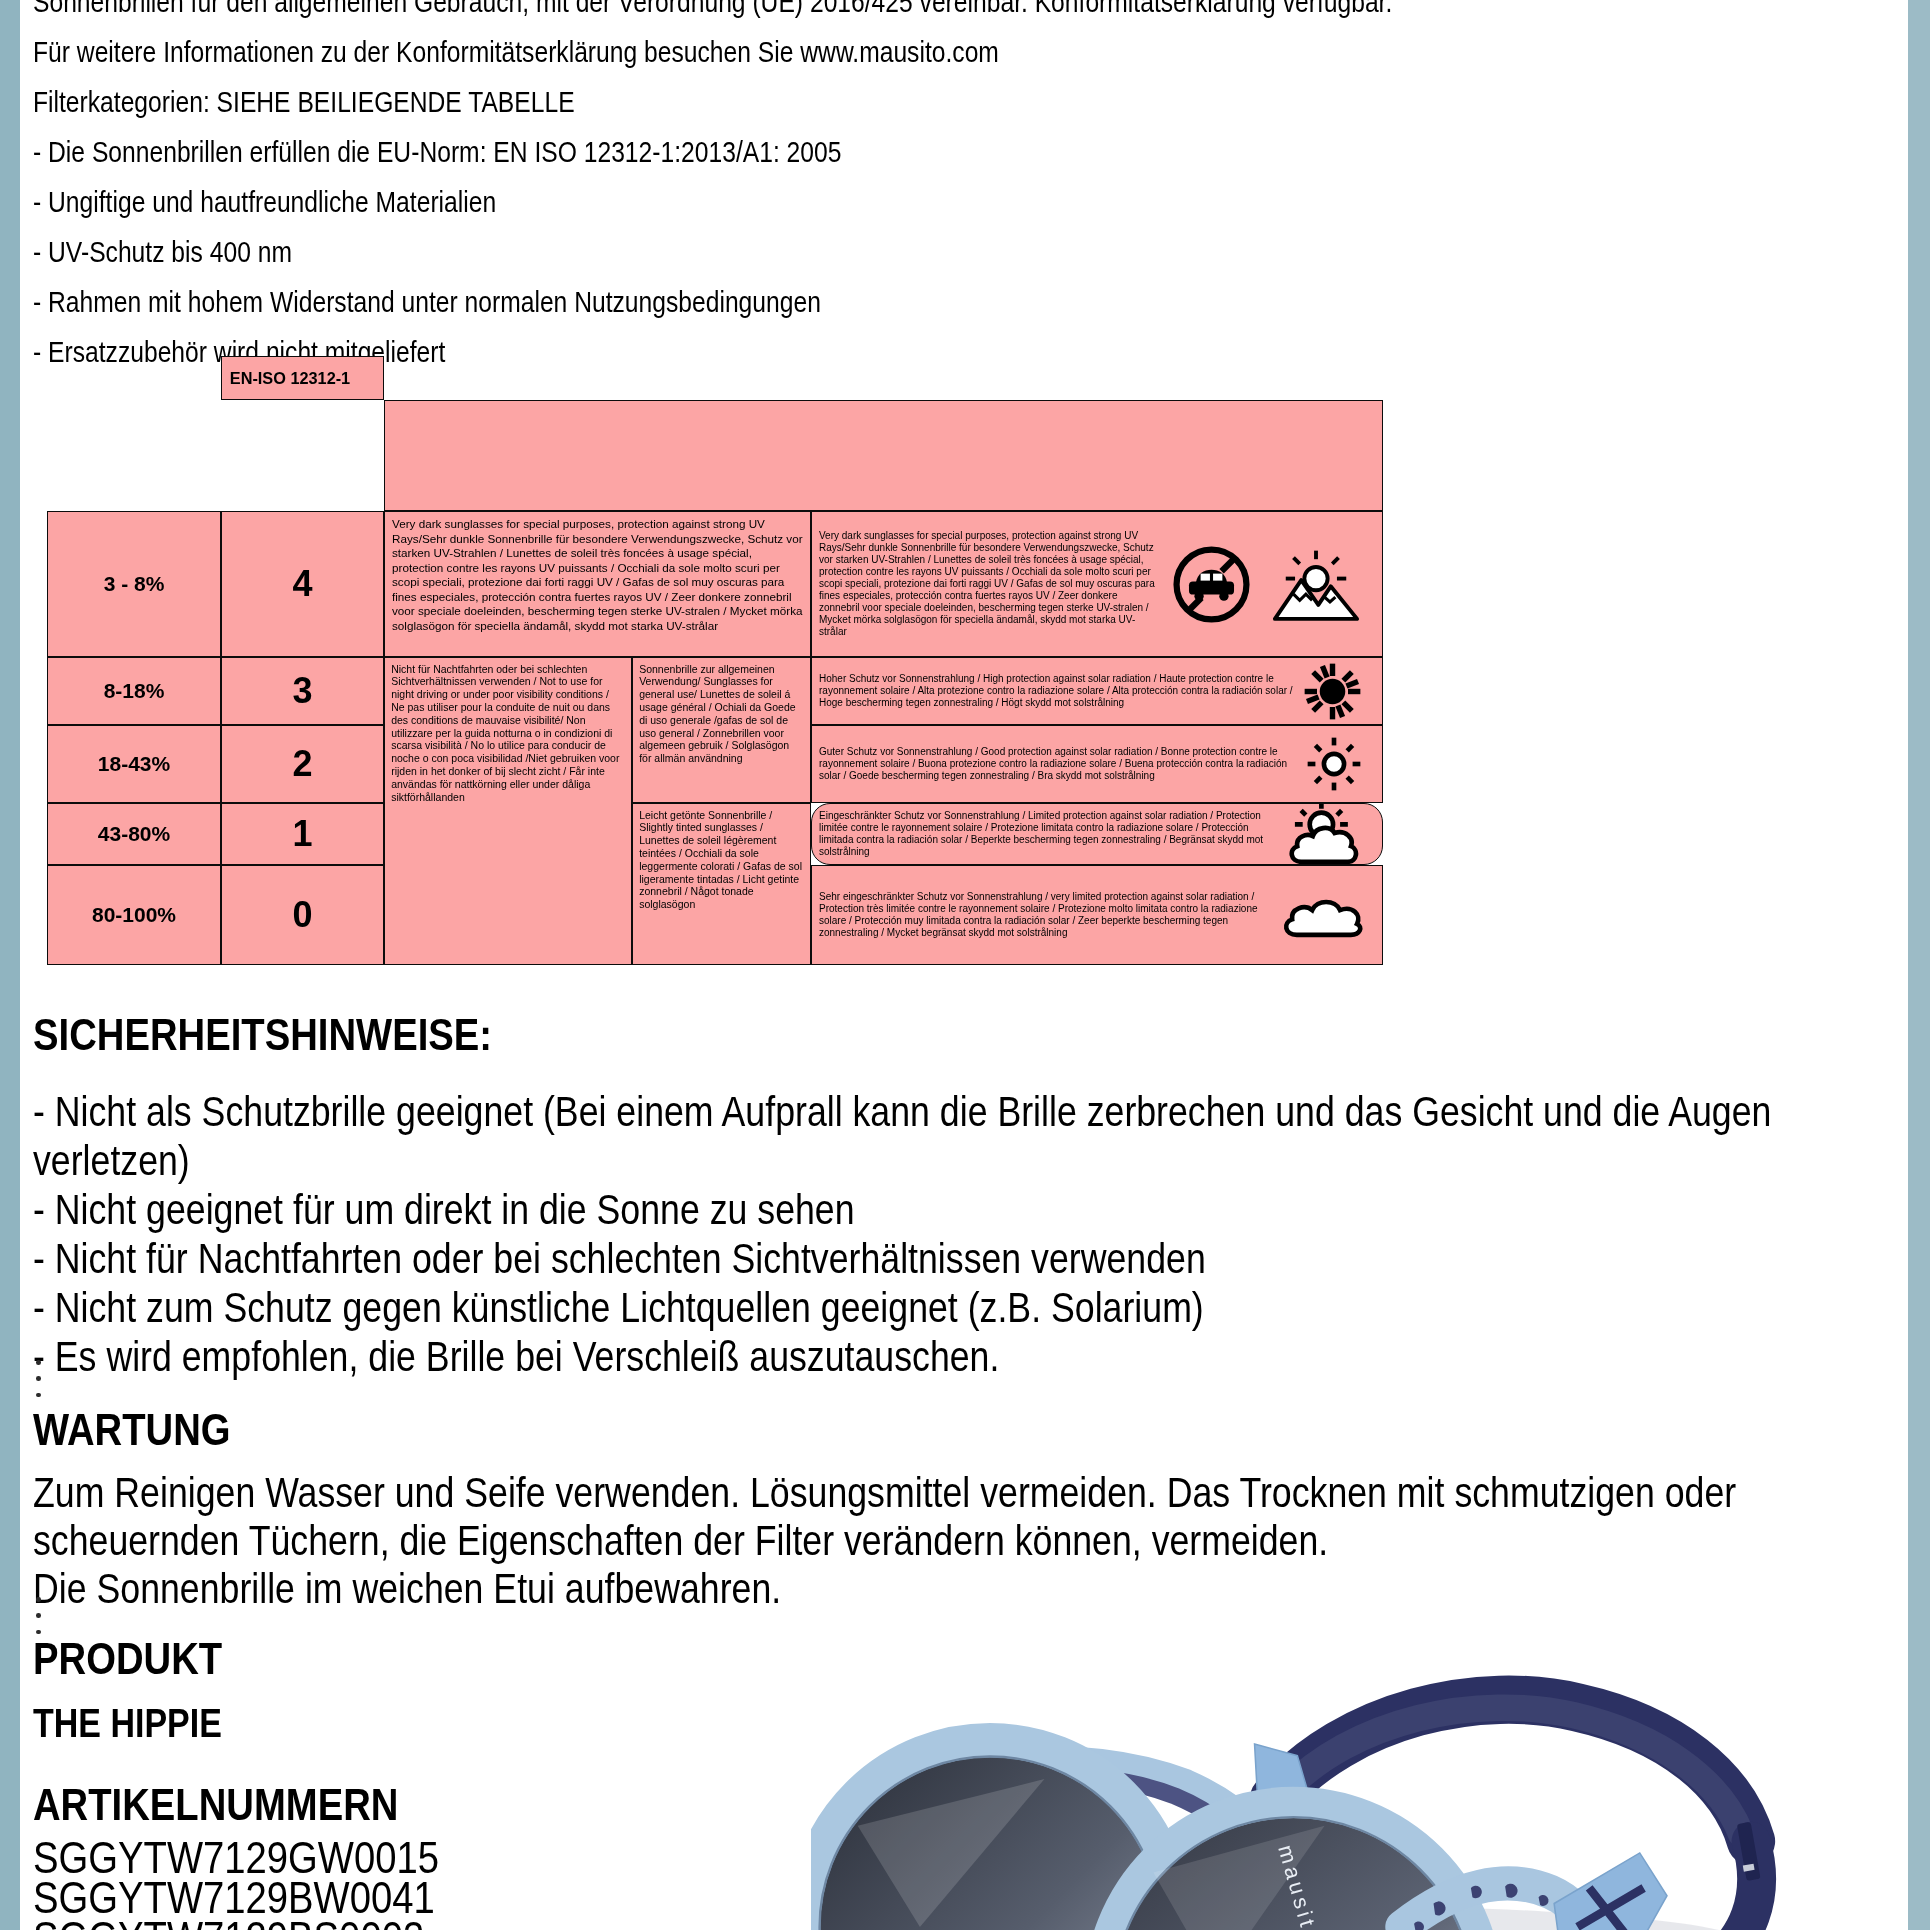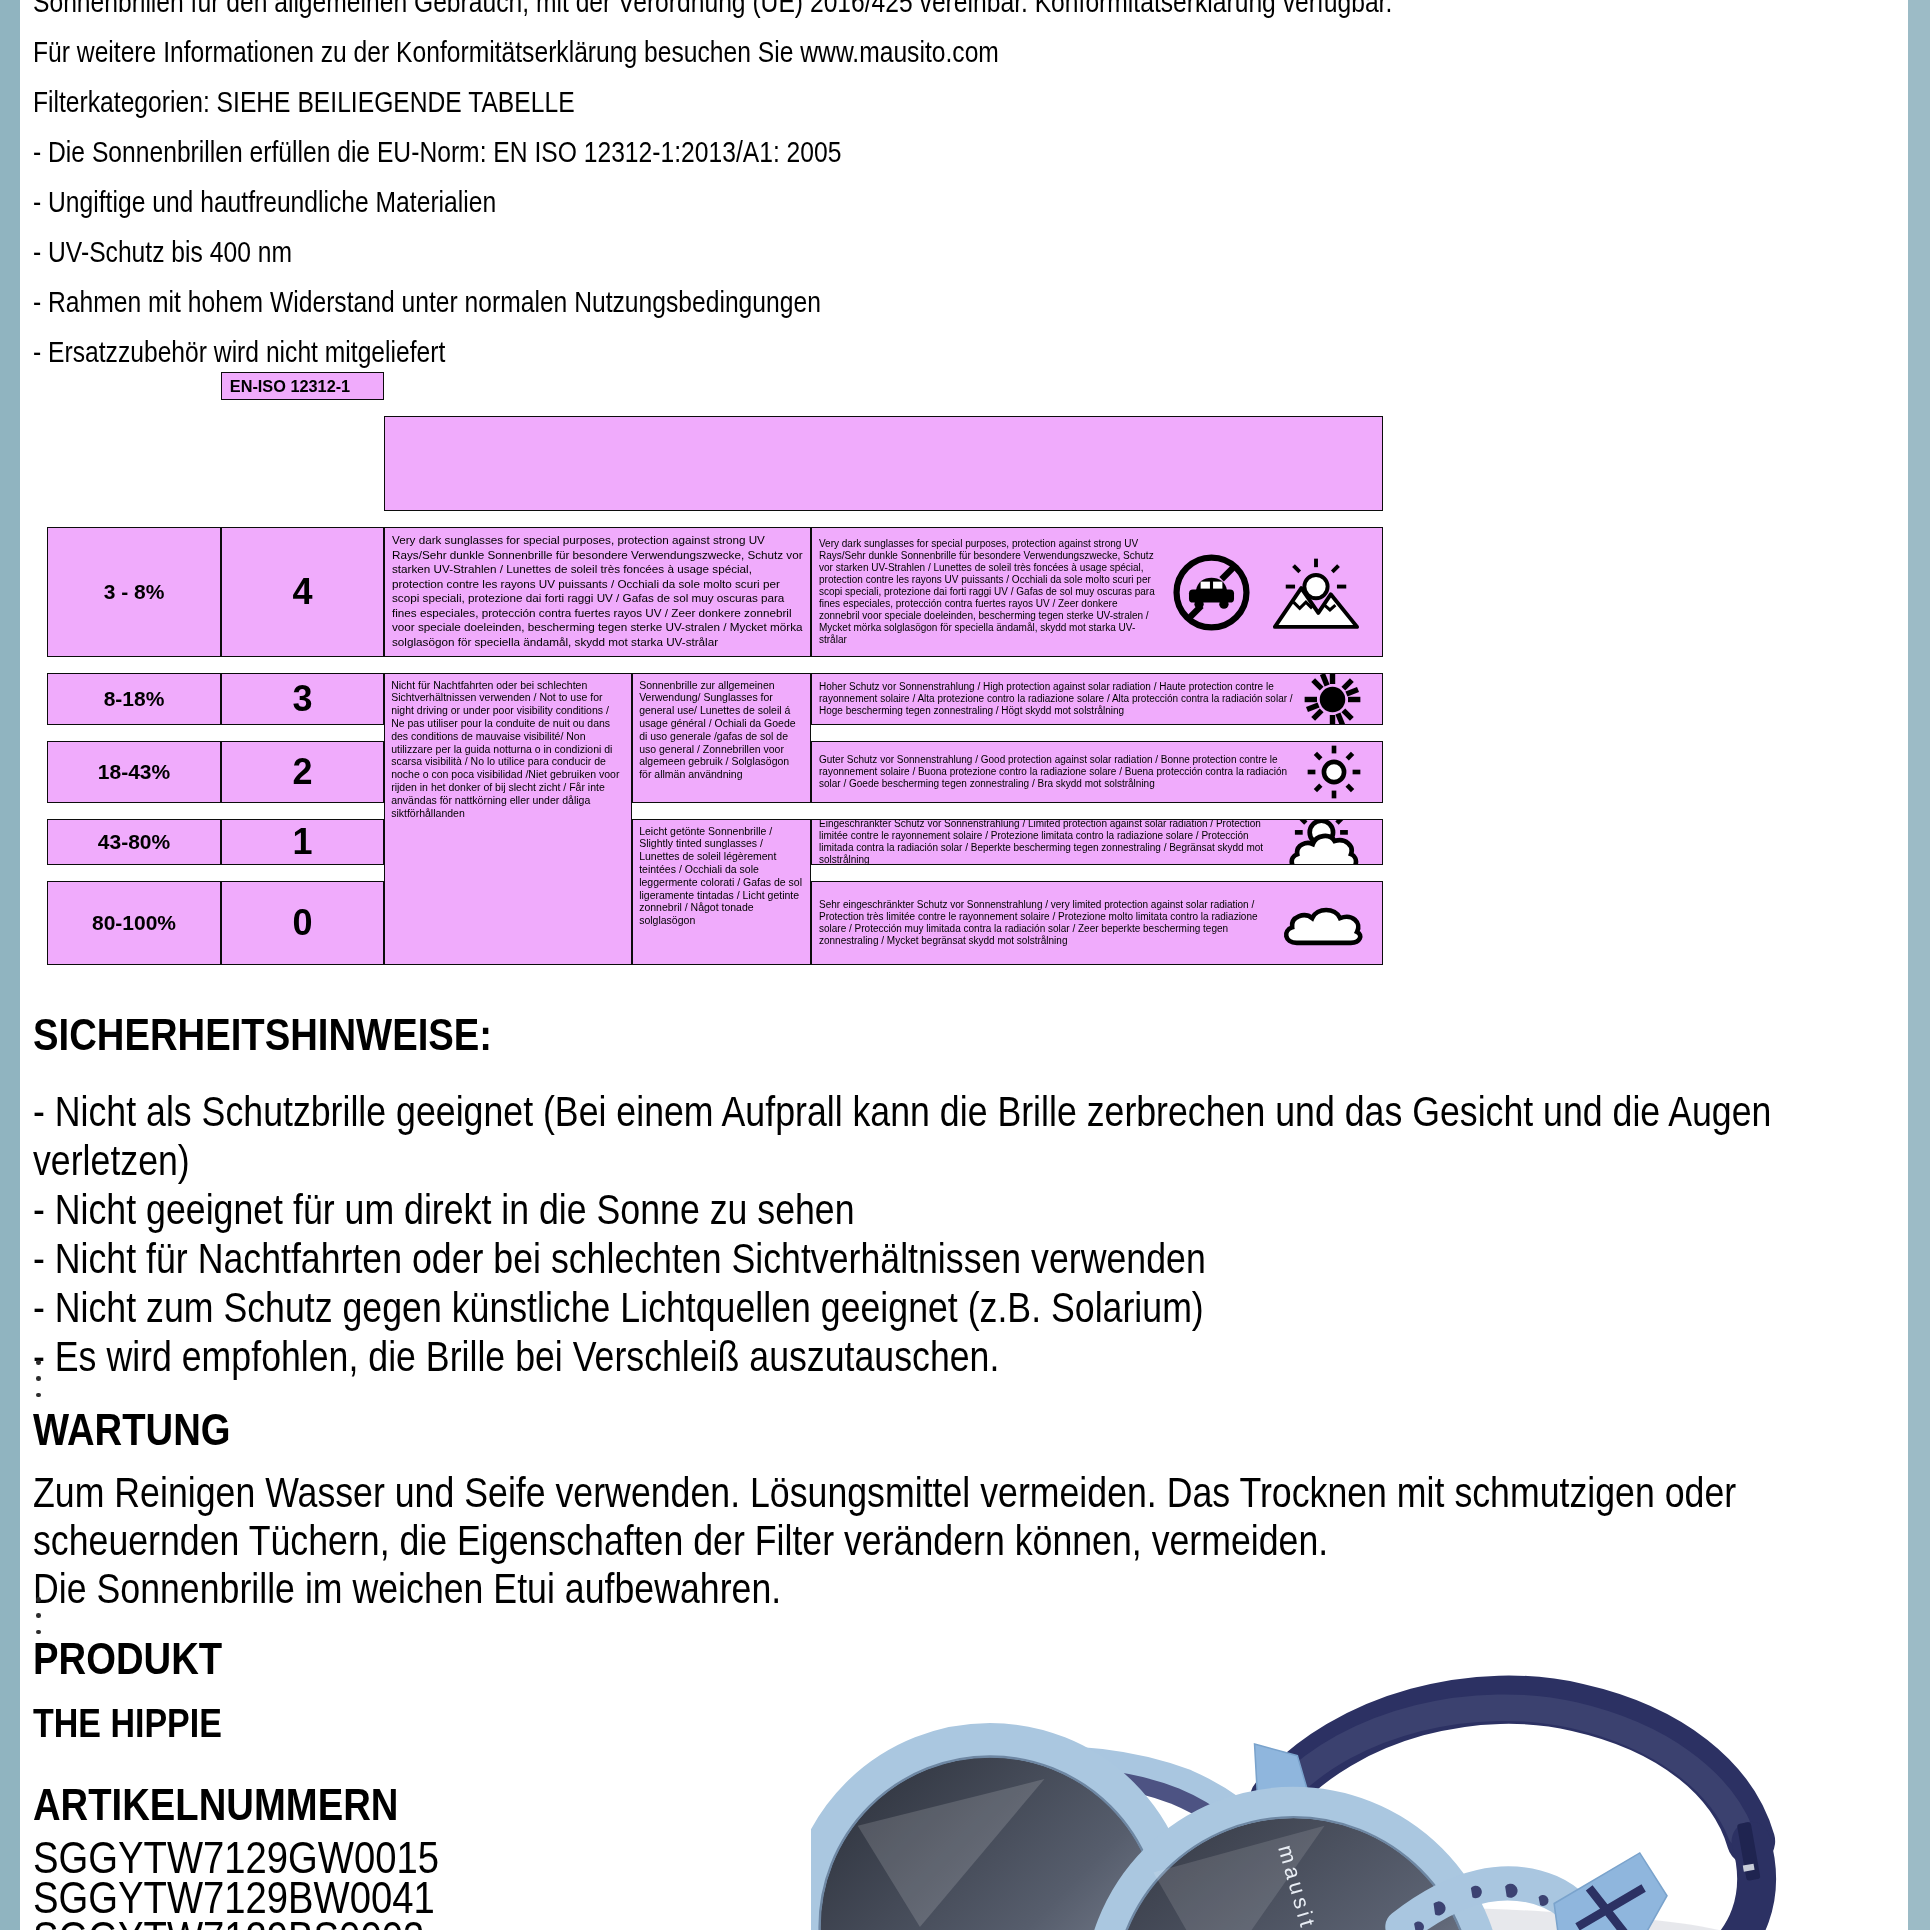--- a/index.html
+++ b/index.html
@@ -23,28 +23,28 @@
       transform:scaleX(.85);transform-origin:0 0;}
   .codes{position:absolute;left:33px;top:1838px;font-size:45px;line-height:40px;white-space:nowrap;
       transform:scaleX(.85);transform-origin:0 0;}
   .pdots{position:absolute;left:36px;}
   .pdots i{display:block;width:4.7px;height:4.7px;border-radius:50%;background:#2b2b2b;margin-bottom:11.7px;}
 
   
   .ftable{position:absolute;left:47px;top:356px;display:grid;
           grid-template-columns:174px 163px 248px 179px 572px;
           grid-template-rows:44px 111px 146px 68px 78px 62px 100px;}
-  .cell{border:1.6px solid #0c0c0c;background:#f0abfc;box-sizing:border-box;overflow:hidden;margin-top:16px;}
+  .cell{border:1.6px solid #0c0c0c;background:#fca5a5;box-sizing:border-box;overflow:hidden;}
   .eniso{grid-area:1/2/2/3;font-weight:700;font-size:16.3px;display:flex;align-items:center;padding-left:7.8px;}
   .c-hA{grid-area:2/1/3/2;} .c-hB{grid-area:2/2/3/3;} .c-hR{grid-area:2/3/3/6;}
   .c-4A{grid-area:3/1/4/2;} .c-4B{grid-area:3/2/4/3;} .c-4CD{grid-area:3/3/4/5;} .c-4E{grid-area:3/5/4/6;}
   .c-3A{grid-area:4/1/5/2;} .c-3B{grid-area:4/2/5/3;} .c-C{grid-area:4/3/8/4;}
   .c-D34{grid-area:4/4/6/5;} .c-3E{grid-area:4/5/5/6;}
   .c-2A{grid-area:5/1/6/2;text-align:right;} .c-2B{grid-area:5/2/6/3;} .c-2E{grid-area:5/5/6/6;}
-  .c-1A{grid-area:6/1/7/2;} .c-1B{grid-area:6/2/7/3;} .c-D10{grid-area:6/4/8/5;} .c-1E{grid-area:6/5/7/6;}
+  .c-1A{grid-area:6/1/7/2;} .c-1B{grid-area:6/2/7/3;} .c-D10{grid-area:6/4/8/5;} .c-1E{grid-area:6/5/7/6;border-radius:19px;}
   .c-0A{grid-area:7/1/8/2;} .c-0B{grid-area:7/2/8/3;} .c-0E{grid-area:7/5/8/6;}
   .hdr{font-weight:700;font-size:11.3px;line-height:1.22;padding:6.2px 7.8px;}
   .range{display:flex;align-items:center;justify-content:center;font-weight:700;font-size:21px;}
   .num{display:flex;align-items:center;justify-content:center;font-weight:700;font-size:36px;}
   .sm{font-size:10.5px;line-height:1.22;padding:4.7px 6.2px;}
   .cd{font-size:11.7px;line-height:1.24;padding:5.4px 7px;}
   .flexE{display:flex;align-items:center;padding:0;}
   .etext{flex:1;padding:4.7px 7px;font-size:10px;line-height:1.2;}
   .icons{display:flex;align-items:center;gap:12.5px;padding-right:17px;flex:0 0 auto;}
   .icons svg{display:block;}

